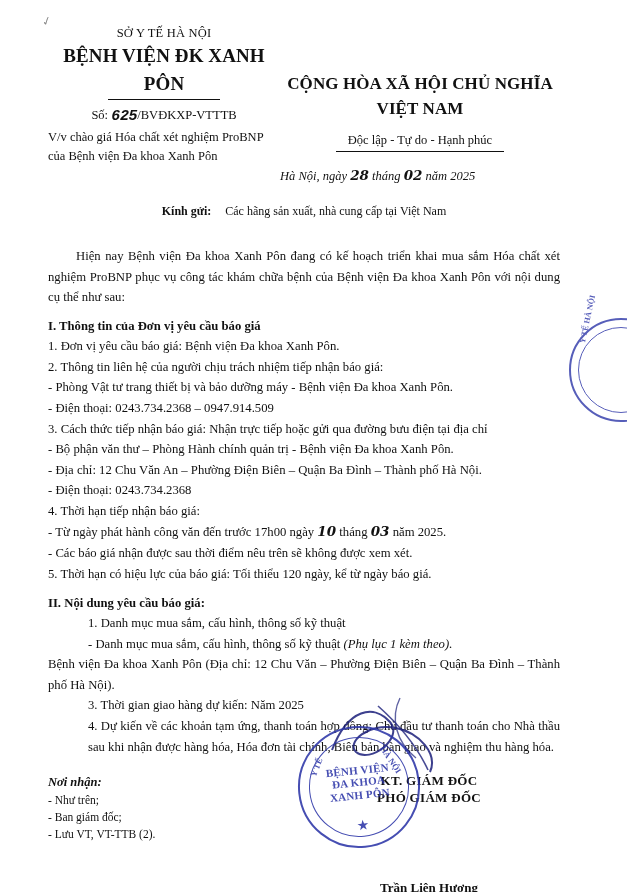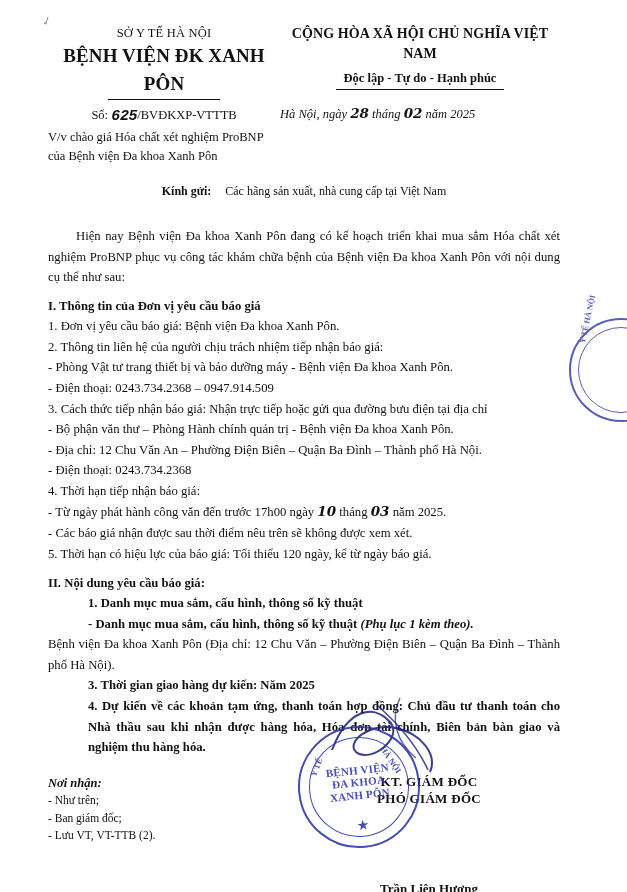--- a/index.html
+++ b/index.html
@@ -50,27 +50,28 @@
   .org-line {
     letter-spacing: 0.2px;
   }
   .org-bold {
     font-weight: bold;
     font-size: 19px;
     letter-spacing: 0.1px;
   }
   .nation-bold {
     font-weight: bold;
-    font-size: 14px;
+    font-size: 17px;
     letter-spacing: 0.1px;
+    margin-top: 48px;
   }
   .nation-sub {
-    font-weight: bold;
-    font-size: 12.5px;
-    margin-top: 4px;
+    font-weight: normal;
+    font-size: 12.5px;
+    margin-top: 10px;
   }
   .hr-short {
     border: none;
     border-top: 1px solid #111;
     width: 112px;
     margin: 2px auto 3px auto;
   }
   .hr-short-wide {
     border: none;
     border-top: 1px solid #111;
@@ -136,21 +137,20 @@
     font-weight: bold;
     margin-top: 8px;
     font-size: 12.7px;
   }
   .line {
     font-size: 12.7px;
     line-height: 1.62;
   }
   .line-ind2 {
     padding-left: 40px;
-    font-weight: bold;
   }
   .ital {
     font-style: italic;
   }
   
   .footer {
     margin-top: 16px;
     display: flex;
     flex-direction: row;
     width: 100%;

